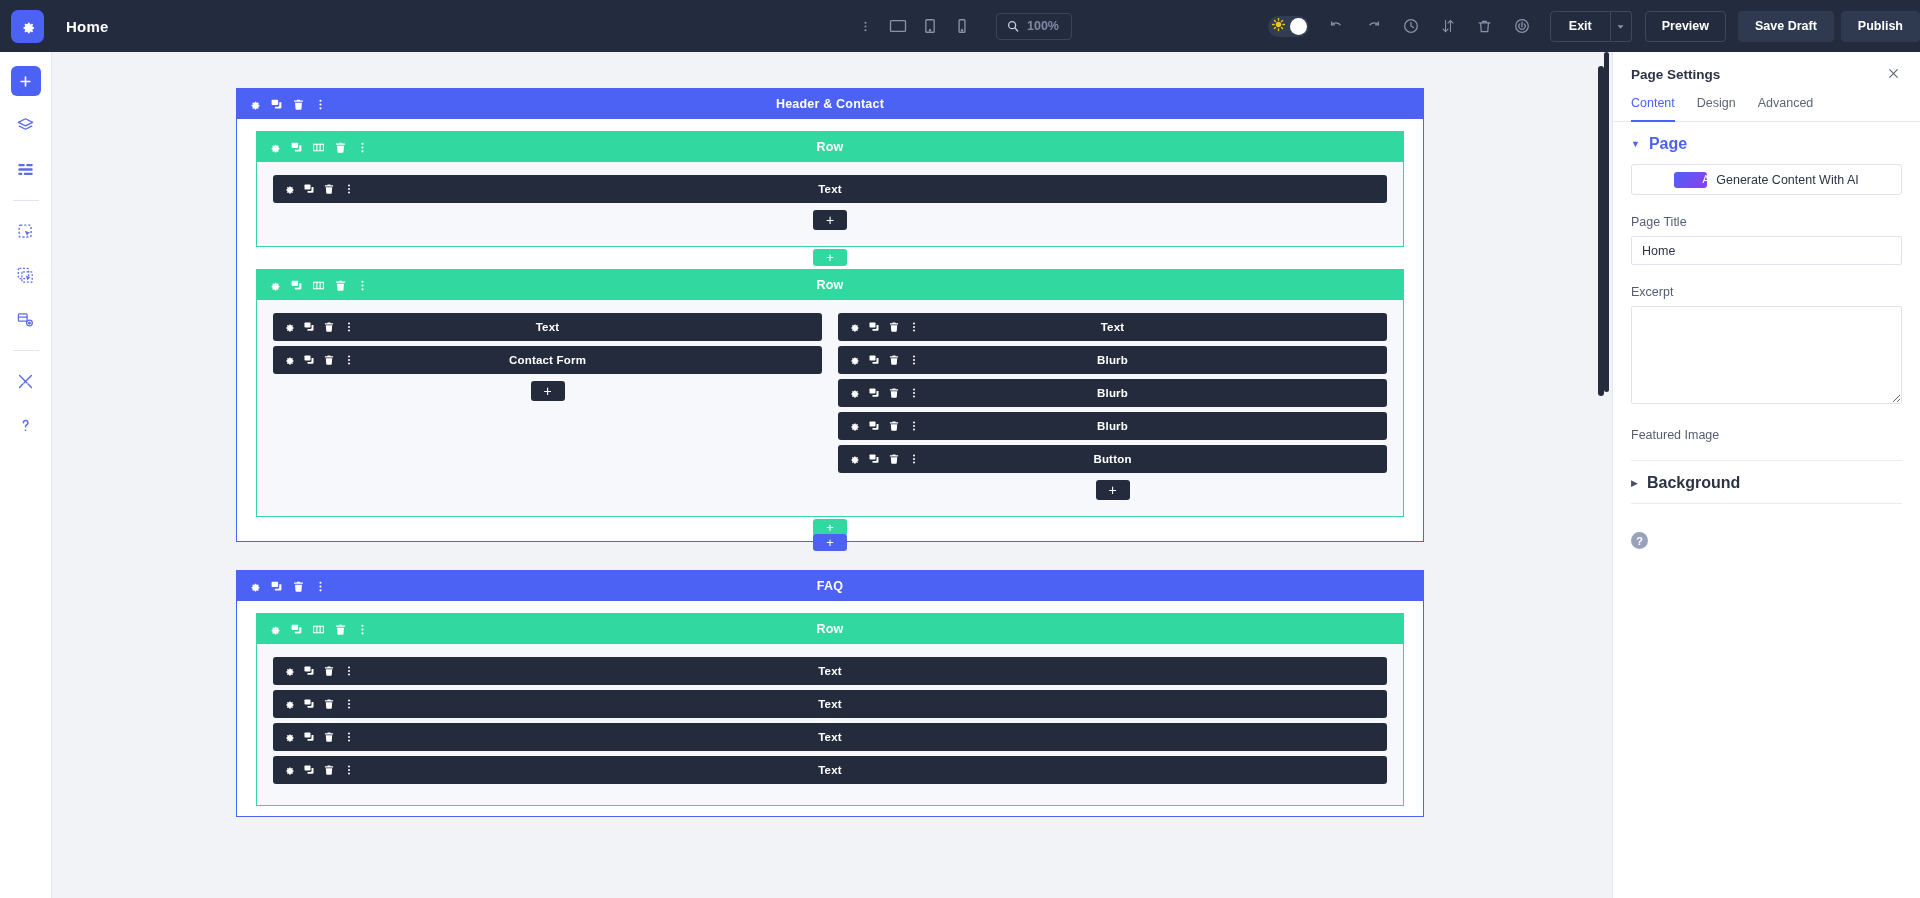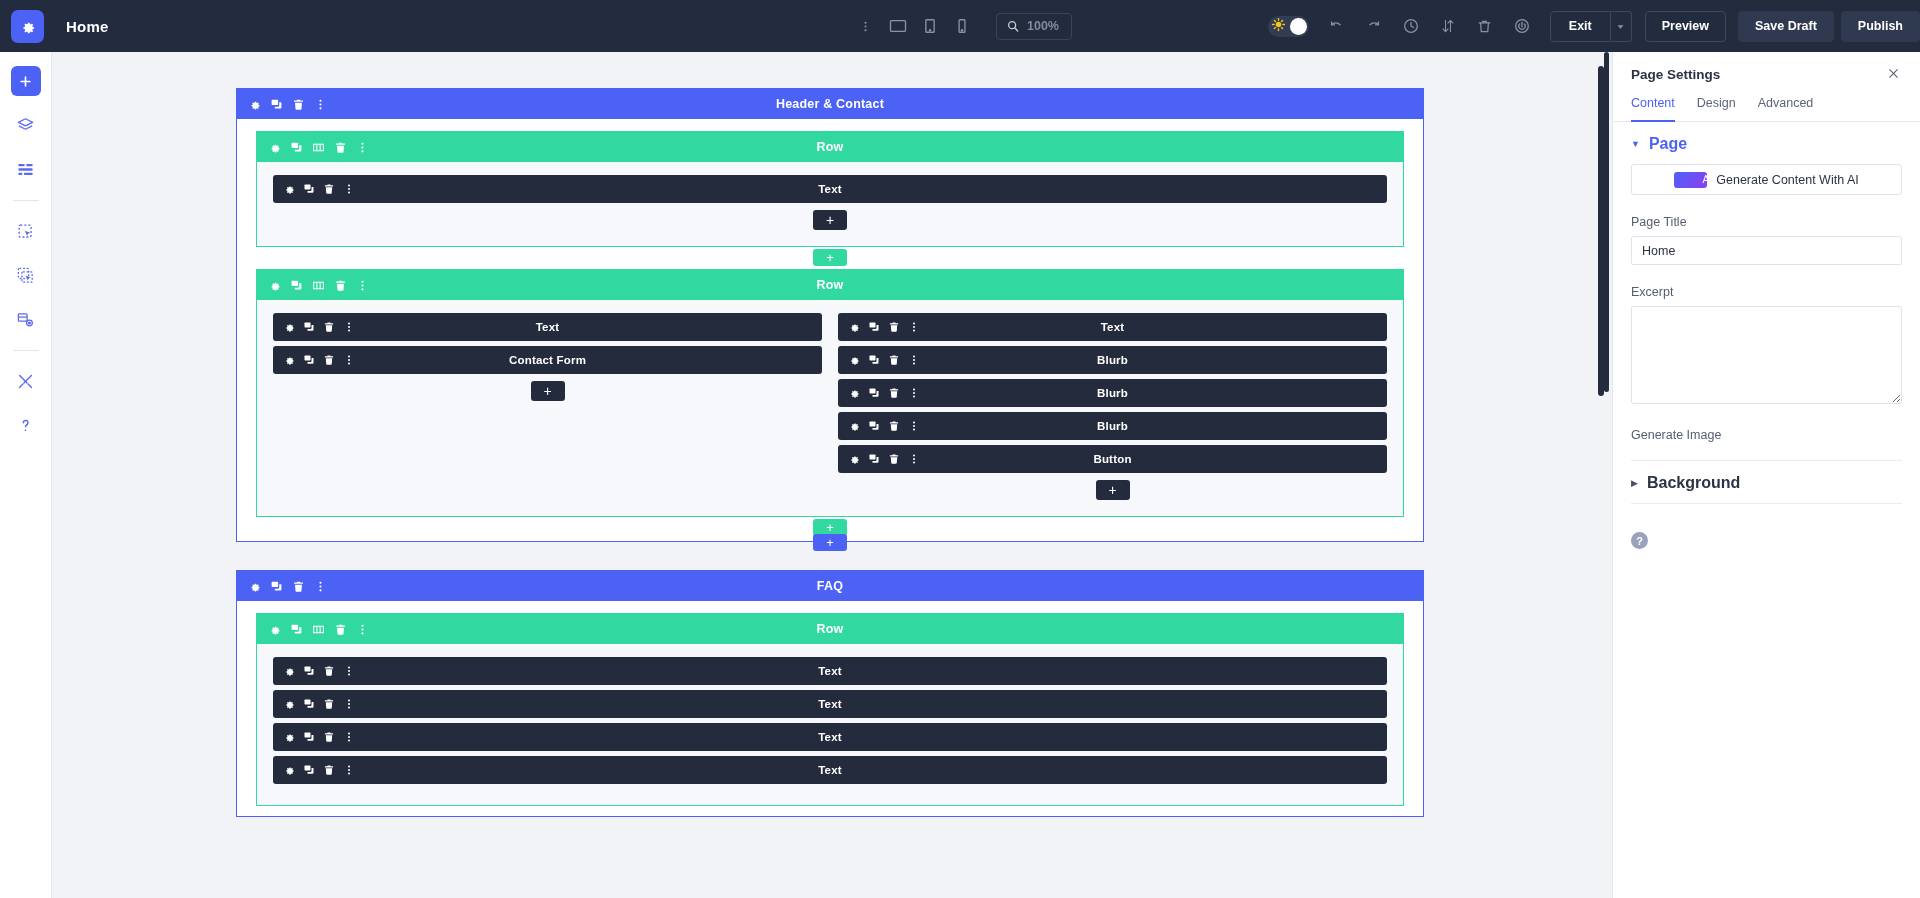--- a/index.html
+++ b/index.html
@@ -1050,21 +1050,21 @@
       <span class="ai-badge">AI</span>
       <span class="ai-text">Generate Content With AI</span>
     </div>
 
     <div class="field-label">Page Title</div>
     <input class="text-input" value="Home" style="">
 
     <div class="field-label">Excerpt</div>
     <textarea class="text-area" placeholder="" style=""></textarea>
 
-    <div class="field-label">Generate Image</div>
+    <div class="field-label">Featured Image</div>
 
     <div class="panel-div"></div>
   </div>
 
   <div class="accordion">
     <span class="tri closed">▶</span>
     <span class="acc-label closed">Background</span>
   </div>
   <div class="panel-div" style="margin:0 18px"></div>
 

